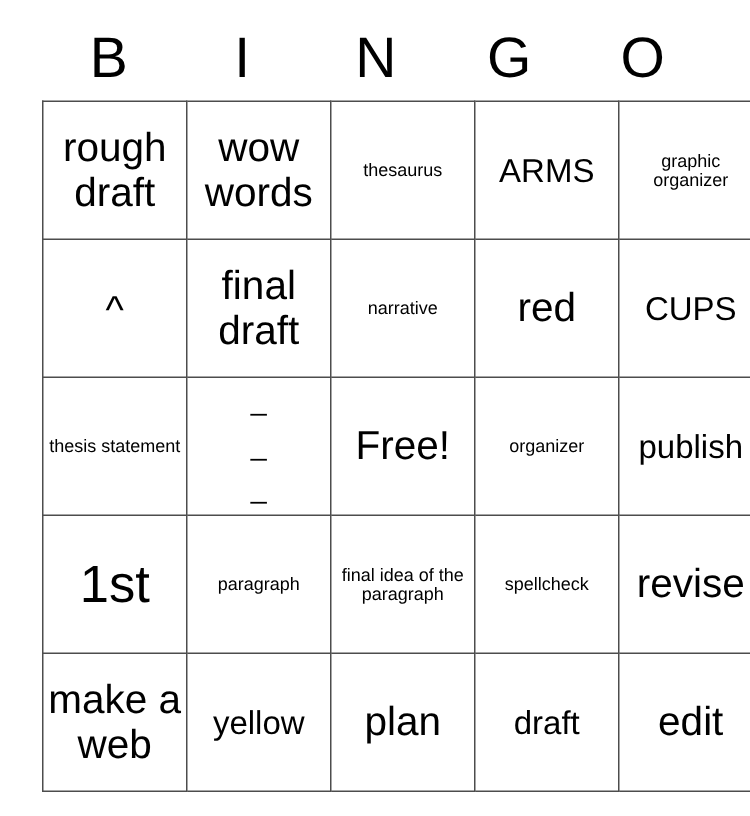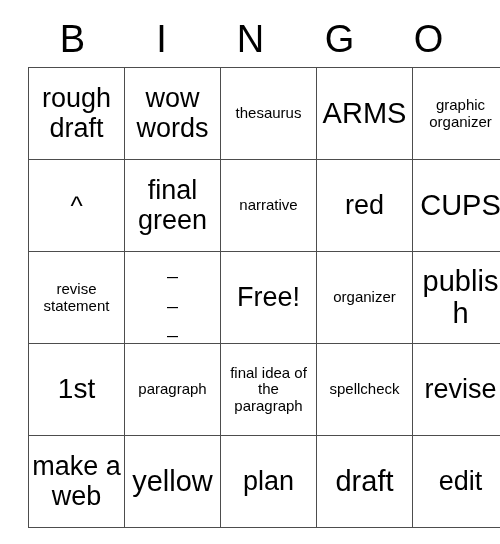--- a/index.html
+++ b/index.html
@@ -50,24 +50,24 @@
     text-align: center;
     vertical-align: middle;
     overflow: hidden;
   }
   .cell-text {
     display: block;
     line-height: 1.08;
     word-wrap: break-word;
   }
   
-  .sz-xl   { font-size: 28px; }
+  .sz-xl   { font-size: 35px; }
   .sz-lg   { font-size: 27px; }
-  .sz-md   { font-size: 29px; }
-  .sz-sm   { font-size: 15px; }
+  .sz-md   { font-size: 22px; }
+  .sz-sm   { font-size: 12px; }
   .caret   { font-size: 26px; line-height: 1; }
   .stack-marks {
     display: block;
     font-size: 19px;
     line-height: 1.55;
     letter-spacing: 0;
   }
   .stack-marks span { display: block; }
 </style>
 </head>
@@ -100,35 +100,35 @@
           </td>
         <td>
             <span class="cell-text sz-sm">graphic organizer</span>
           </td>
       </tr>
       <tr>
         <td>
             <span class="cell-text caret">^</span>
           </td>
         <td>
-            <span class="cell-text sz-lg">final green</span>
+            <span class="cell-text sz-lg">final draft</span>
           </td>
         <td>
             <span class="cell-text sz-sm">narrative</span>
           </td>
         <td>
             <span class="cell-text sz-lg">red</span>
           </td>
         <td>
             <span class="cell-text sz-md">CUPS</span>
           </td>
       </tr>
       <tr>
         <td>
-            <span class="cell-text sz-sm">revise statement</span>
+            <span class="cell-text sz-sm">thesis statement</span>
           </td>
         <td>
           <span class="stack-marks">
             <span>_</span>
             <span>_</span>
             <span>_</span>
           </span>
         </td>
         <td>
             <span class="cell-text sz-lg">Free!</span>

